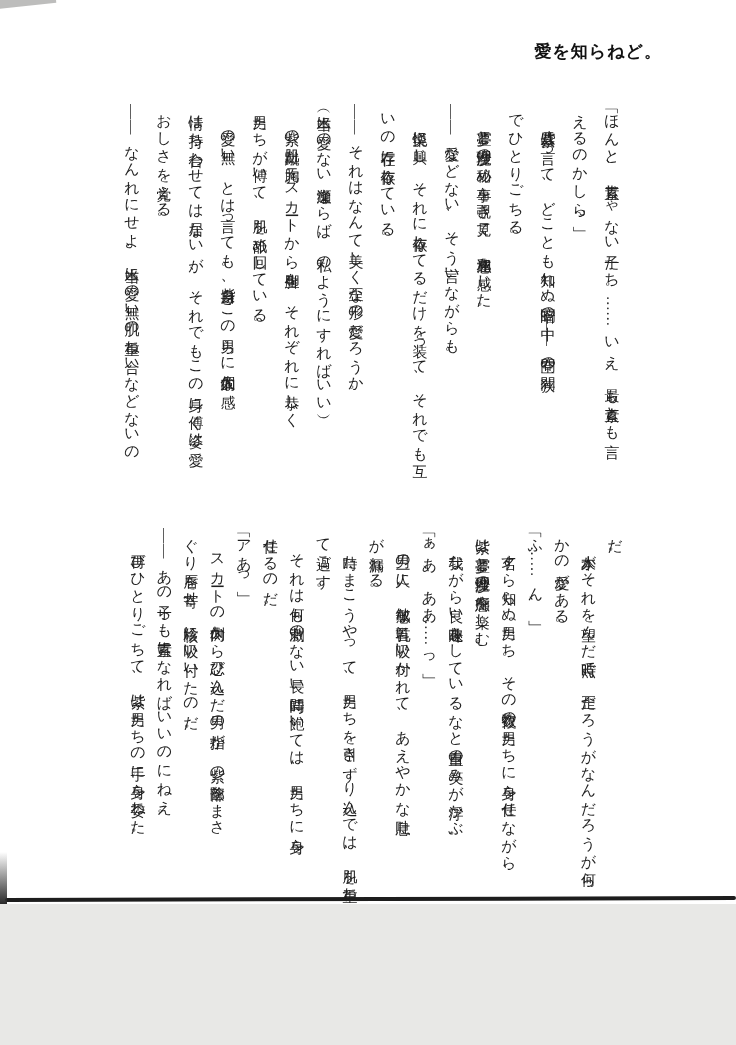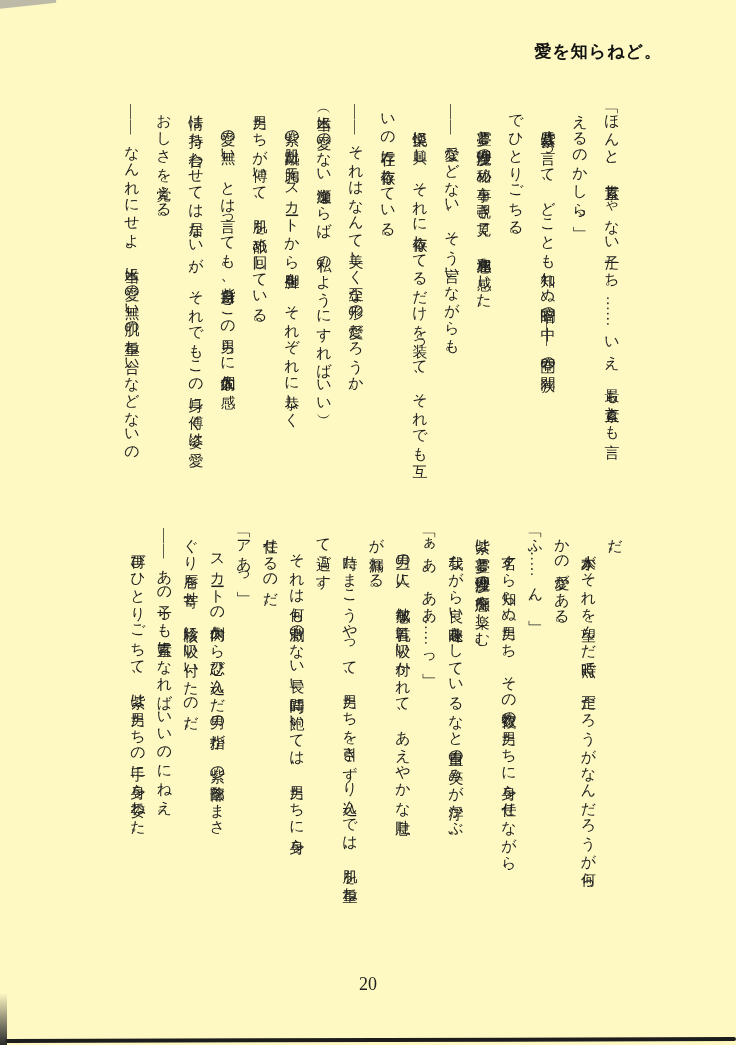--- a/index.html
+++ b/index.html
@@ -3,22 +3,22 @@
 <meta charset="utf-8">
 <style>
   html, body {
     margin: 0;
     padding: 0;
     background: #e8e8e6;
   }
   .page {
     position: relative;
     width: 736px;
-    height: 1045px;
-    background: #fef9c3;
+    height: 904px;
+    background: #ffffff;
     overflow: hidden;
     font-family: "Liberation Serif", "DejaVu Serif", serif;
     color: #222222;
   }
   
   .header-title {
     position: absolute;
     top: 40px;
     right: 74px;
     font-family: "Liberation Sans", "DejaVu Sans", sans-serif;

